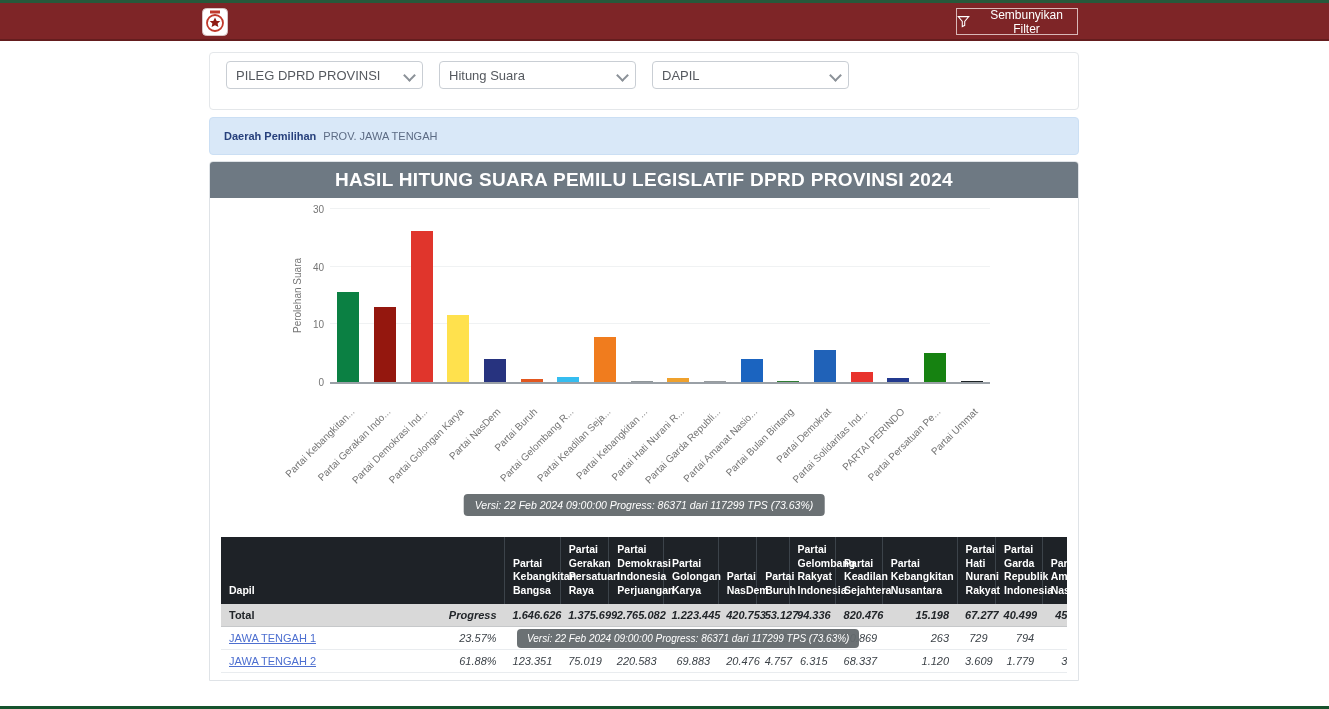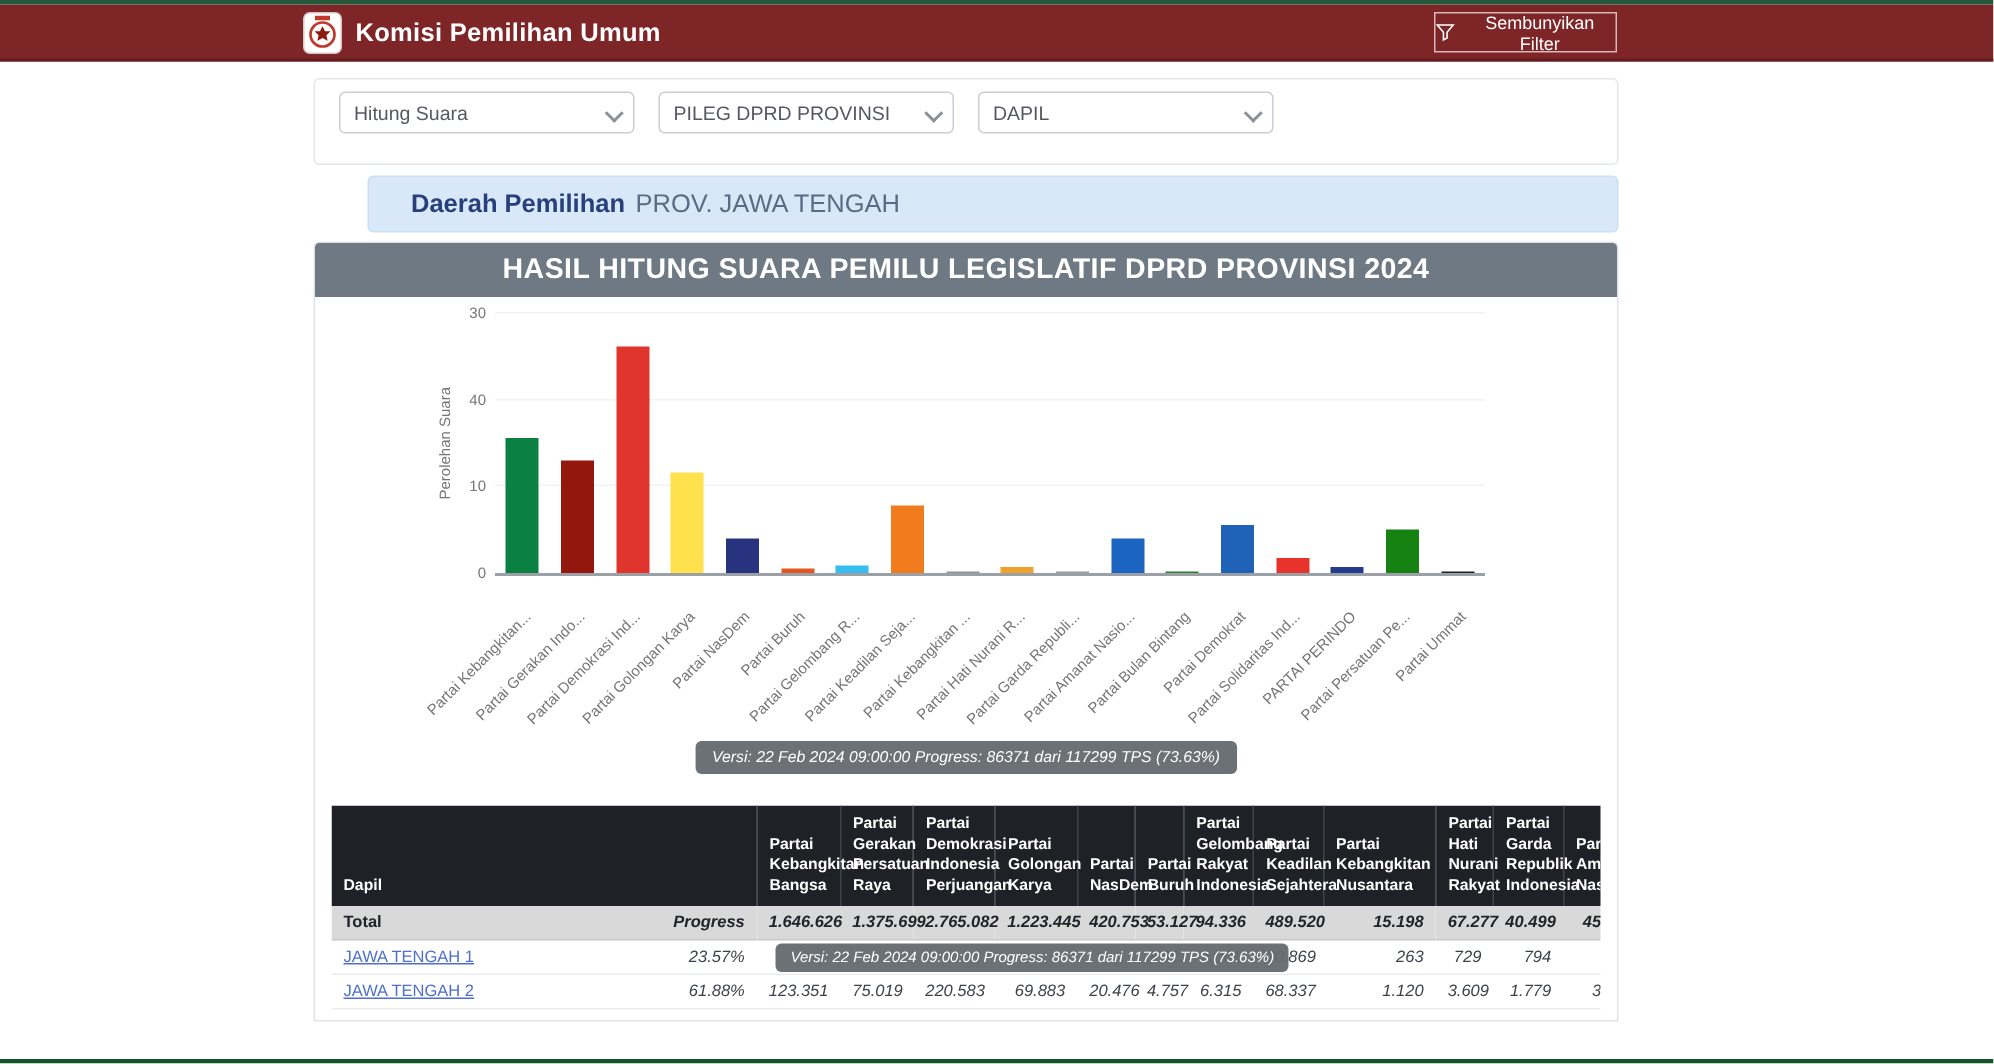--- a/index.html
+++ b/index.html
@@ -28,21 +28,21 @@
     display:flex; align-items:center; padding:0 8px 0 9px; font-size:13px; color:#55595f; cursor:pointer; }
   .select .sel-text { flex:1; white-space:nowrap; overflow:hidden; }
   .select.placeholder .sel-text { color:#a2a7ad; }
   .chev { width:10px; height:10px; position:relative; flex:0 0 auto; }
   .chev::before { content:""; position:absolute; left:1px; top:1px; width:7px; height:7px;
     border-right:2px solid #8b9198; border-bottom:2px solid #8b9198; transform:rotate(45deg); }
   .clear-x { color:#9aa0a6; font-size:13px; margin-right:6px; line-height:1; cursor:pointer; }
 
   
   .info-bar { margin-top:7px; height:38px; background:#d9e8f8; border:1px solid #cbdff4; border-radius:4px;
-    display:flex; align-items:center; padding-left:28px; font-size:17px;margin-left:36px; }
+    display:flex; align-items:center; padding-left:14px; font-size:11px; }
   .info-bar b { color:#27407c; margin-right:7px; }
   .info-bar span.val { color:#5c6b84; }
 
   
   .main-card { margin-top:6px; border:1px solid #dfe3e7; border-radius:4px 4px 0 0; background:#fff; height:520px; position:relative; }
   .card-title { height:36px; background:#6e7983; border-radius:3px 3px 0 0; color:#fff; font-weight:bold;
     font-size:19px; display:flex; align-items:center; justify-content:center; letter-spacing:0.3px; }
 
   
   .chart { position:relative; height:330px; }
@@ -78,42 +78,41 @@
 <header class="navbar">
   <div class="brand">
     <span class="logo">
       <svg width="26" height="28" viewBox="0 0 26 28">
         <rect x="0.5" y="0.5" width="25" height="27" rx="4" fill="#ffffff" stroke="#d9c5c5"></rect>
         <rect x="8" y="2.5" width="10" height="3" fill="#c0392b"></rect>
         <circle cx="13" cy="15" r="8" fill="none" stroke="#c0392b" stroke-width="1.8"></circle>
         <path d="M13 9.5l1.7 3.4h3.6l-2.7 2.6.8 3.6-3.4-1.8-3.4 1.8.8-3.6-2.7-2.6h3.6z" fill="#8e1b12"></path>
       </svg>
     </span>
-    <span class="brand-text">Komisi Pemilihan Umum</span>
   </div>
   <button class="filter-btn">
     <span style="display:inline-flex;">
       <svg width="13" height="13" viewBox="0 0 16 16">
           <path d="M1.5 2h13L9.5 8v4.7l-3 1.6V8z" fill="none" stroke="#ffffff" stroke-width="1.3"></path>
         </svg>
     </span>
     <span>Sembunyikan Filter</span>
   </button>
 </header>
 
 <div class="content">
 
   <section class="filter-card">
     <div class="filter-row">
       <div class="select">
-        <span class="sel-text">Hitung Suara</span>
+        <span class="sel-text">PILEG DPRD PROVINSI</span>
         <span class="chev"></span>
       </div>
       <div class="select">
-        <span class="sel-text">PILEG DPRD PROVINSI</span>
+        <span class="sel-text">Hitung Suara</span>
         <span class="chev"></span>
       </div>
       <div class="select">
         <span class="sel-text">DAPIL</span>
         <span class="chev"></span>
       </div>
     </div>
   </section>
 
   <section class="info-bar">
@@ -215,21 +214,21 @@
             <tr class="total">
               <td>Total</td>
               <td class="num">Progress</td>
               <td class="num">1.646.626</td>
               <td class="num">1.375.699</td>
               <td class="num">2.765.082</td>
               <td class="num">1.223.445</td>
               <td class="num">420.753</td>
               <td class="num">53.127</td>
               <td class="num">94.336</td>
-              <td class="num">489.520</td>
+              <td class="num">820.476</td>
               <td class="num">15.198</td>
               <td class="num">67.277</td>
               <td class="num">40.499</td>
               <td class="num">459.527</td>
             </tr>
             <tr>
               <td><a class="dapil-link">JAWA TENGAH 1</a></td>
               <td class="num">23.57%</td>
               <td class="num"></td>
               <td class="num"></td>

